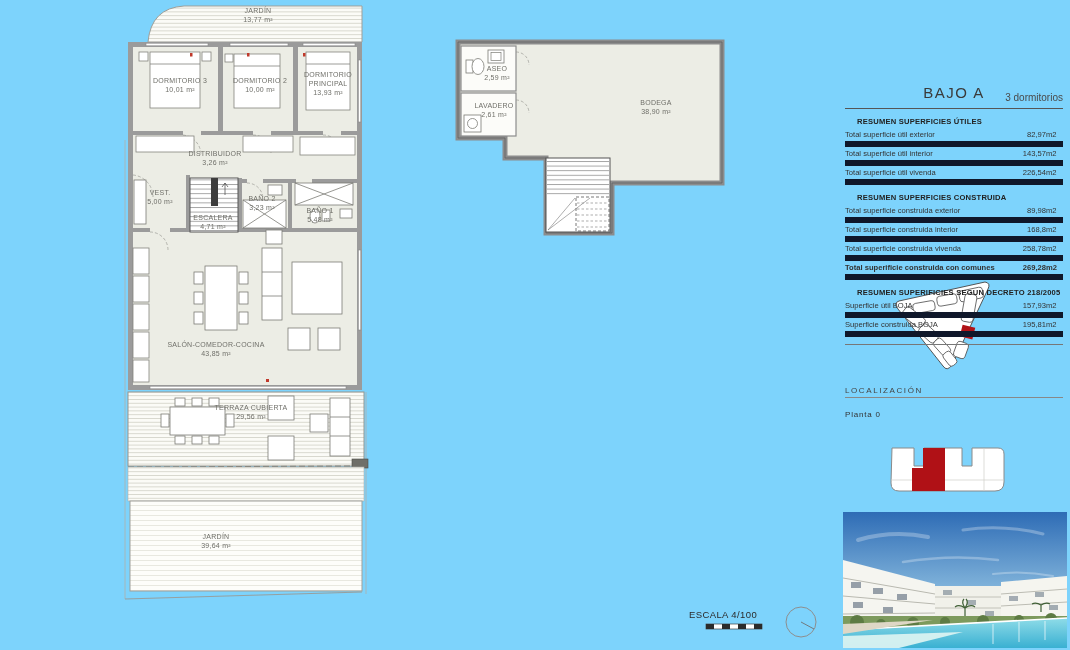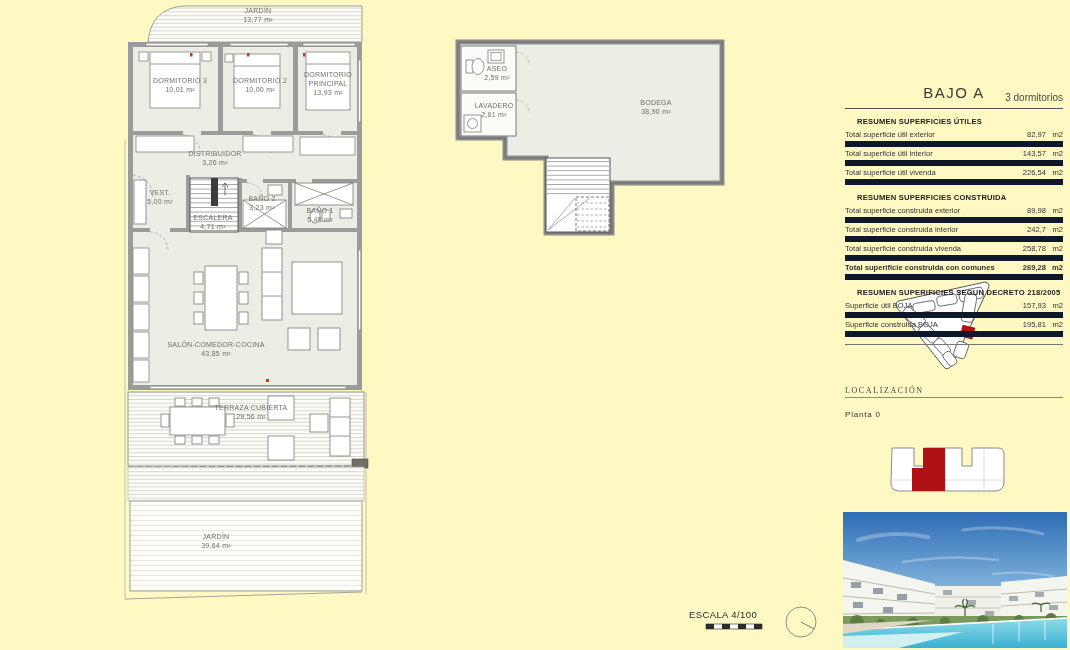--- a/index.html
+++ b/index.html
@@ -1,16 +1,16 @@
 <!DOCTYPE html>
 <html><head>
 <meta charset="utf-8">
 <style>
   html,body{margin:0;padding:0;background:#ffffff;}
-  #sheet{position:relative;width:1070px;height:650px;background:#fef9c3;overflow:hidden;
+  #sheet{position:relative;width:1070px;height:650px;background:#7dd3fc;overflow:hidden;
          font-family:"Liberation Sans",sans-serif;}
   #draw{position:absolute;left:0;top:0;}
 
   
   .plan-label{position:absolute;transform:translateX(-50%);text-align:center;
               font-size:7px;line-height:1.32;color:#6f6f69;letter-spacing:.25px;
               white-space:nowrap;}
   .plan-label .nm{}
   .plan-label .ar{}
   .plan-label.wide{white-space:normal;width:64px;}
@@ -21,27 +21,27 @@
   .tb-title{position:absolute;left:0;right:0;text-align:center;font-size:15px;
             letter-spacing:1.5px;color:#3a3a3a;}
   .tb-sub{position:absolute;right:0;bottom:1px;font-size:10px;color:#4a4a4a;}
   .tb-rule{border-top:1px solid #555;margin-top:4px;}
   .tb-heading{font-size:7.6px;font-weight:bold;letter-spacing:.2px;color:#222;
               margin:8px 0 2px 0;padding-left:12px;}
   .tb-row{display:flex;align-items:baseline;font-size:7.6px;color:#333;
           padding:2.2px 0 1.8px 0;border-bottom:6px solid #0f172a;}
   .tb-row .lb{flex:1;}
   .tb-row .vl{width:36px;text-align:right;}
-  .tb-row .un{width:17px;text-align:right;}
+  .tb-row .un{width:17px;}
   .tb-row.bold{font-weight:bold;}
   .tb-endrule{border-top:1px solid #777;margin-top:7px;}
 
   
   #loc{position:absolute;left:845px;top:386px;width:218px;}
-  .loc-h{font-size:8px;letter-spacing:1.6px;color:#444;font-family:Liberation Serif, serif;}
+  .loc-h{font-size:8px;letter-spacing:1.6px;color:#444;}
   .loc-rule{border-top:1px solid #888;margin-top:2px;}
   .loc-p{font-size:8px;color:#333;margin-top:12px;letter-spacing:.8px;}
 
   
   #escala{position:absolute;left:668px;top:609px;width:110px;text-align:center;}
   .esc-t{font-size:9.5px;color:#2b2b2b;letter-spacing:.4px;}
 </style>
 </head>
 <body>
 
@@ -461,21 +461,21 @@
     </div>
 
     <div class="tb-heading">RESUMEN SUPERFICIES CONSTRUIDA</div>
     <div class="tb-row">
       <span class="lb">Total superficie construida exterior</span>
       <span class="vl">89,98</span>
       <span class="un">m2</span>
     </div>
     <div class="tb-row">
       <span class="lb">Total superficie construida interior</span>
-      <span class="vl">242,7</span>
+      <span class="vl">168,8</span>
       <span class="un">m2</span>
     </div>
     <div class="tb-row">
       <span class="lb">Total superficie construida vivenda</span>
       <span class="vl">258,78</span>
       <span class="un">m2</span>
     </div>
     <div class="tb-row bold">
       <span class="lb">Total superificie construida con comunes</span>
       <span class="vl">269,28</span>

